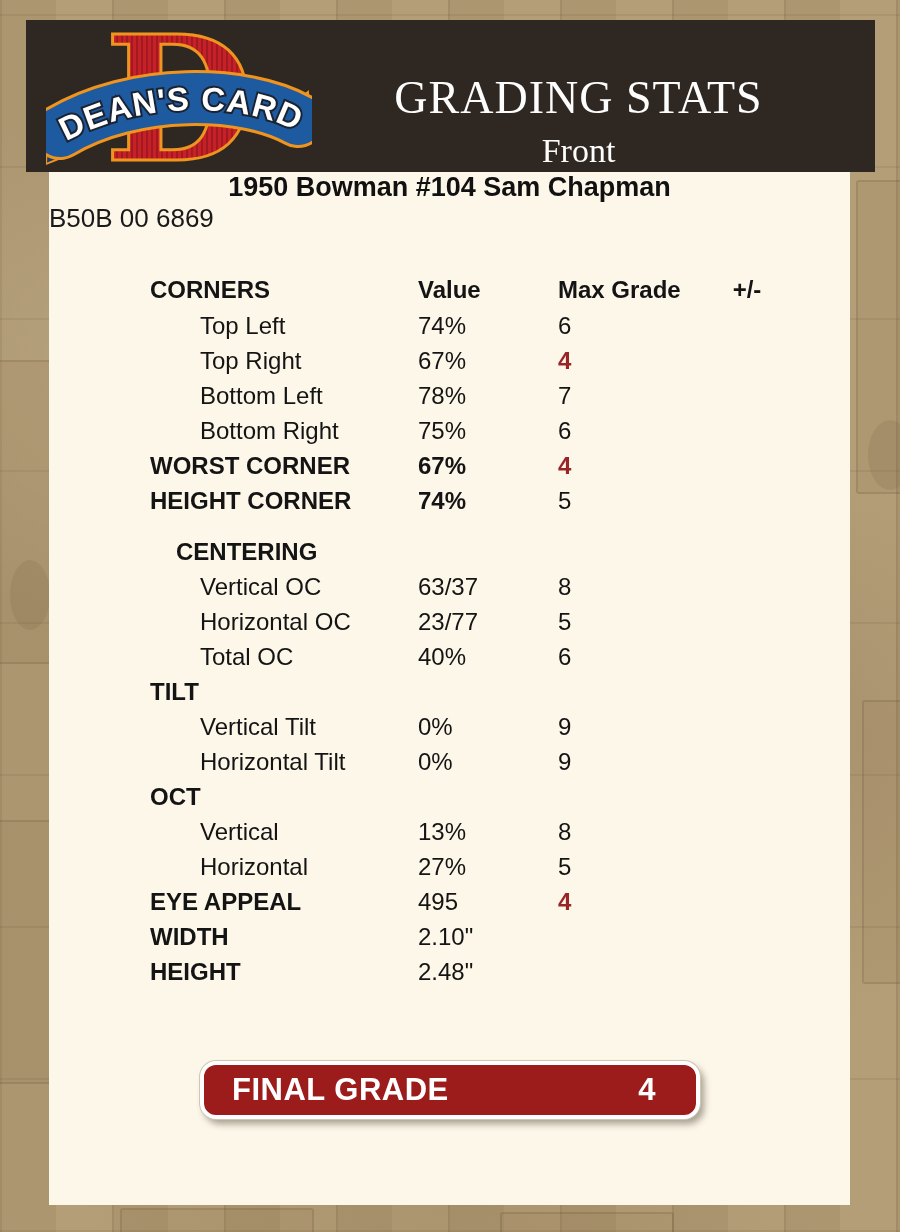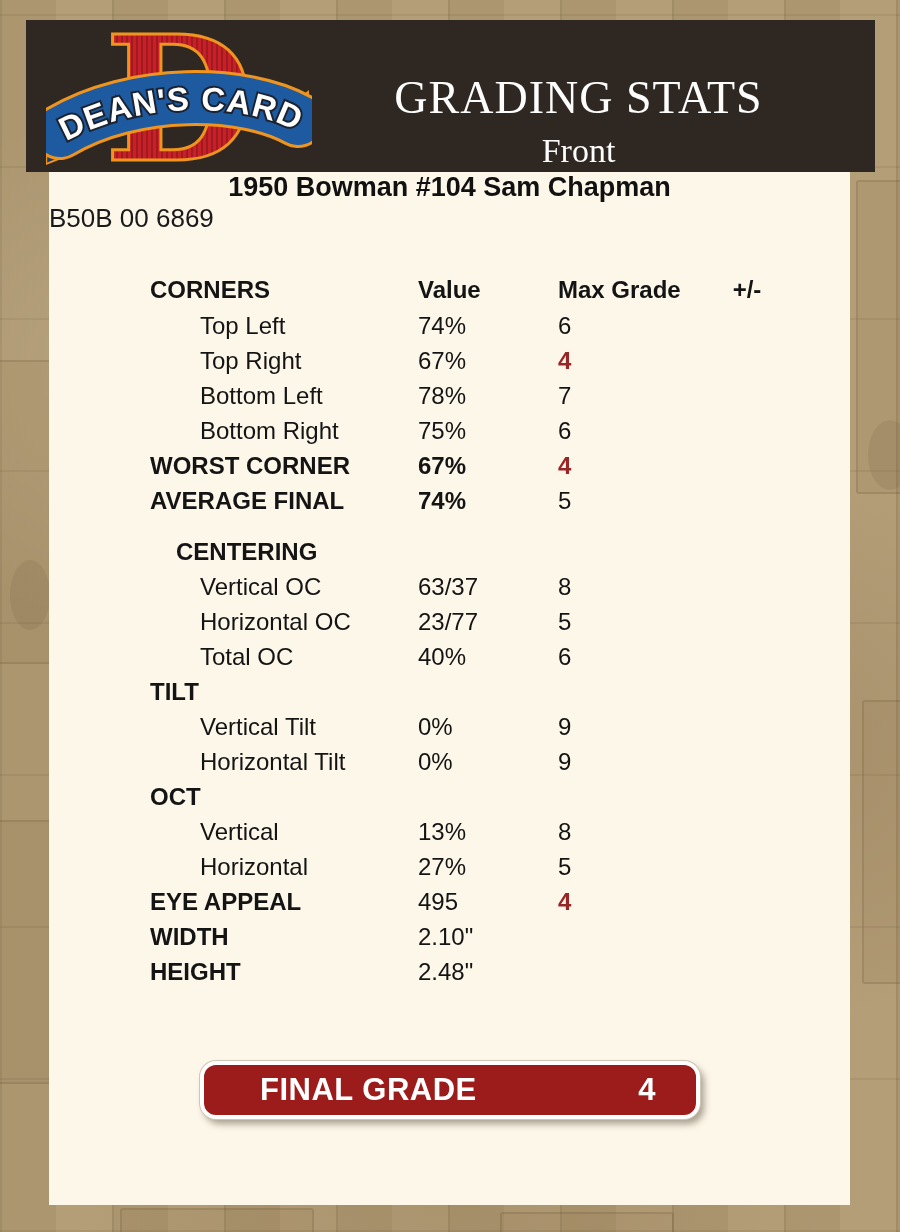--- a/index.html
+++ b/index.html
@@ -48,21 +48,21 @@
   .c-grade{grid-column:4;text-align:left;}
   .c-pm{grid-column:5;text-align:center;}
   .bold{font-weight:bold;}
   .red{color:#992626;}
 
   .final-btn{
     position:absolute;left:151px;top:889px;width:500px;height:58px;
     background:#9c1b1b;border:4px solid #ffffff;border-radius:16px;
     box-shadow:0 0 0 1px #cfc7b6, 4px 5px 7px rgba(62,50,30,0.45);
     display:flex;align-items:center;justify-content:space-between;
-    padding:0 40px 0 56px;box-sizing:border-box;
+    padding:0 40px 0 28px;box-sizing:border-box;
     color:#ffffff;font-size:31px;font-weight:bold;letter-spacing:0.5px;
   }
 </style>
 </head>
 <body>
 
 <div class="ghost-card" style="left:-18px;top:360px;width:110px;height:300px;"></div>
 <div class="ghost-card" style="left:-30px;top:820px;width:130px;height:260px;"></div>
 <div class="ghost-card" style="left:856px;top:180px;width:120px;height:310px;"></div>
 <div class="ghost-card" style="left:862px;top:700px;width:110px;height:280px;"></div>
@@ -133,21 +133,21 @@
     <span class="c-grade">6</span>
     <span class="c-pm"></span>
   </div>
         <div class="srow">
     <span class="c-label bold">WORST CORNER</span>
     <span class="c-value bold">67%</span>
     <span class="c-grade bold red">4</span>
     <span class="c-pm"></span>
   </div>
         <div class="srow">
-    <span class="c-label bold">AVERAGE FINAL</span>
+    <span class="c-label bold">HEIGHT CORNER</span>
     <span class="c-value bold">74%</span>
     <span class="c-grade">5</span>
     <span class="c-pm"></span>
   </div>
         <div class="srow gap-before">
     <span class="c-label bold">CENTERING</span>
     <span class="c-value"></span>
     <span class="c-grade"></span>
     <span class="c-pm"></span>
   </div>

